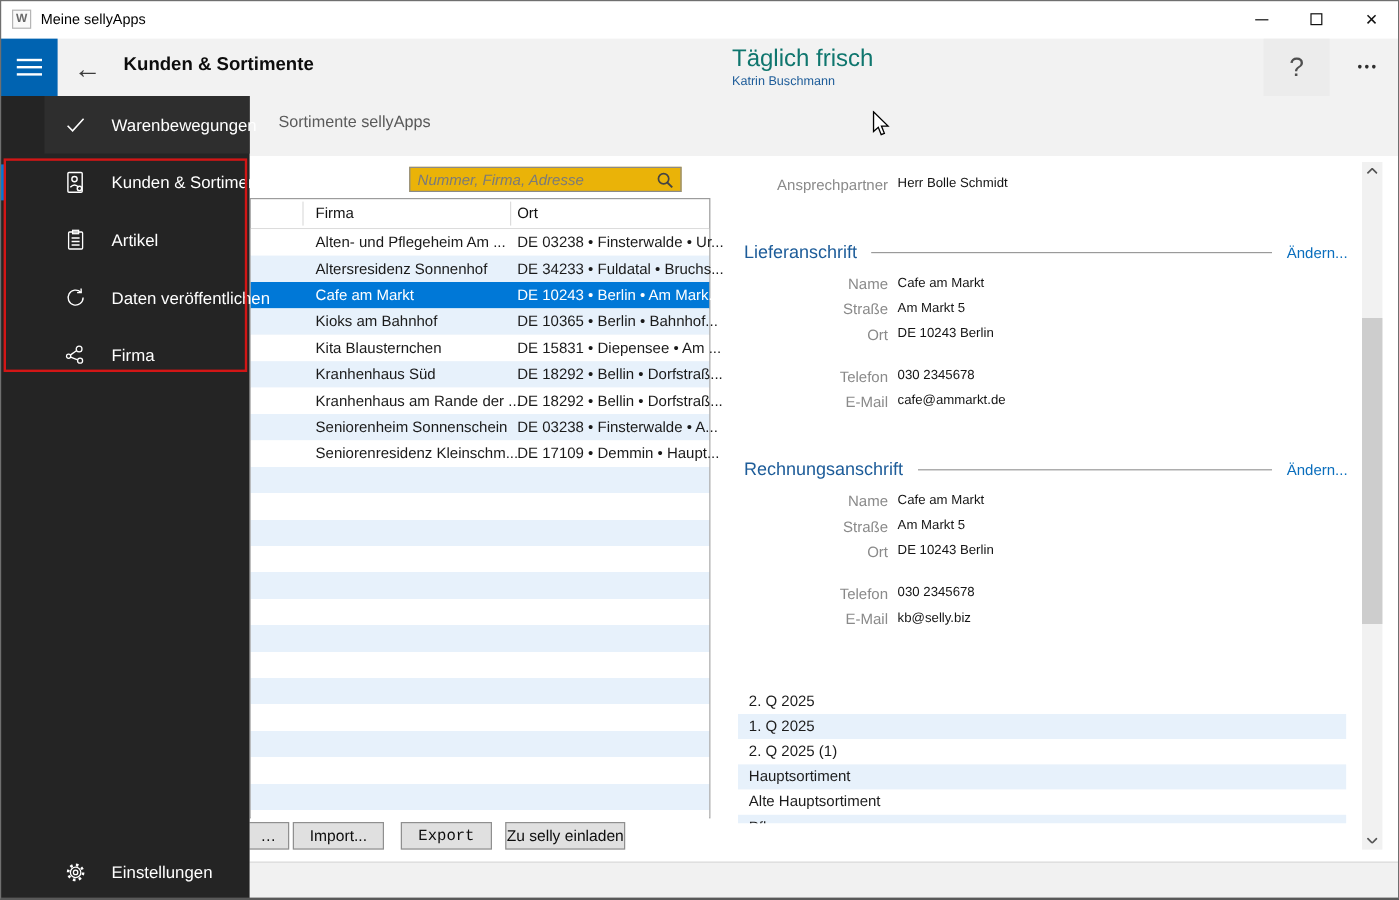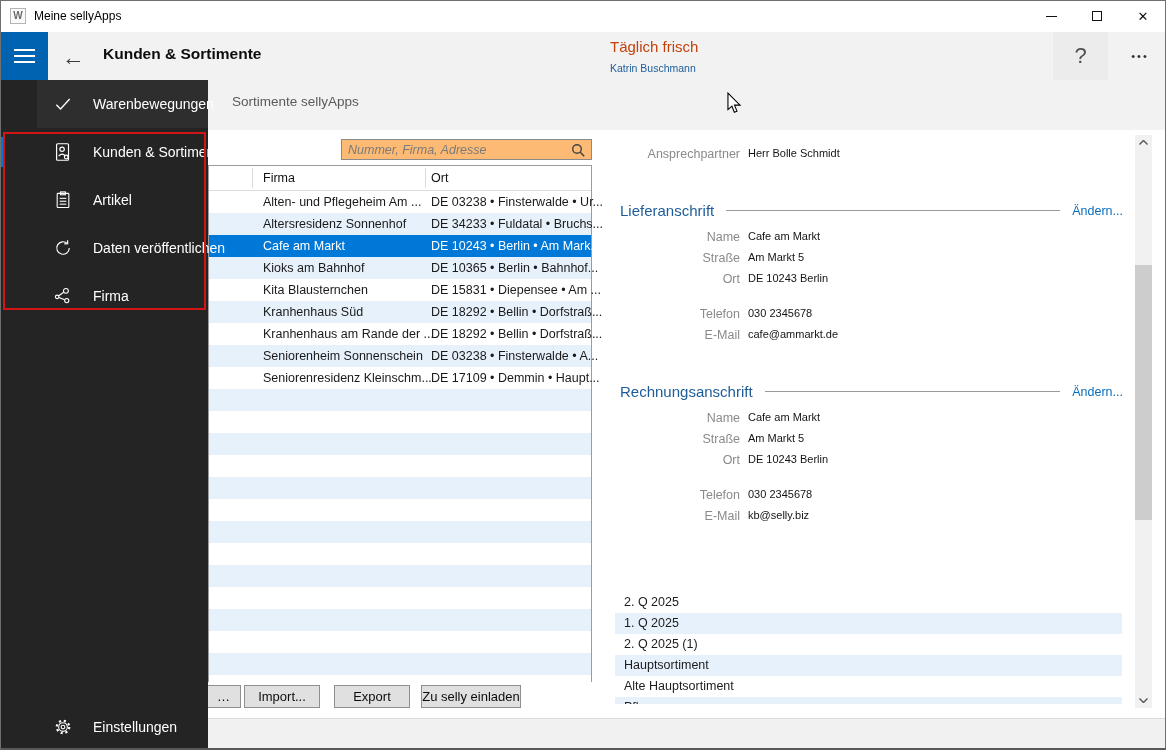--- a/index.html
+++ b/index.html
@@ -23,43 +23,43 @@
   .window-border { position:absolute; inset:0; border:1px solid #6f6f6f; border-bottom:2px solid #595959; z-index:100; pointer-events:none; }
 
   
   .header { position:absolute; left:0; top:32px; width:1166px; height:98px; background:#f2f2f2; z-index:5; }
   .hamburger { position:absolute; left:0; top:0; width:48px; height:48px; background:#0063b1;
                display:flex; flex-direction:column; align-items:center; justify-content:center; gap:4px; }
   .hamburger i { display:block; width:21px; height:2px; background:#ffffff; }
   .back-arrow { position:absolute; left:56px; top:8px; width:34px; height:34px; font-size:23px; color:#3c3c3c;
                 display:flex; align-items:center; justify-content:center; }
   .page-title { position:absolute; left:103px; top:13px; font-size:15.5px; font-weight:bold; color:#0d0d0d; }
-  .biz-name { position:absolute; left:610px; top:6px; font-size:15px; color:#c2410c; }
+  .biz-name { position:absolute; left:610px; top:6px; font-size:20px; color:#0f766e; }
   .user-name { position:absolute; left:610px; top:30px; font-size:10.5px; color:#1d5c99; }
   .help-btn { position:absolute; left:1053px; top:0; width:55px; height:48px; background:#ececec;
               display:flex; align-items:center; justify-content:center; font-size:22px; font-weight:300; color:#4f4f4f; }
   .more-btn { position:absolute; left:1114px; top:0; width:52px; height:48px; display:flex; align-items:center;
               justify-content:center; font-size:11px; letter-spacing:2px; color:#2f2f2f; }
   .tab-label { position:absolute; left:232px; top:62px; font-size:13.5px; color:#5a5a5a; }
 
   
   .sidebar { position:absolute; left:0; top:80px; width:208px; height:670px; background:#242424; z-index:10; }
   .nav-item { position:relative; height:48px; display:flex; align-items:center; color:#ffffff; font-size:14px;margin-left:37px; }
   .nav-item.first { background:#2e2e2e; }
   .nav-icon { position:absolute; left:14px; width:24px; height:24px; display:flex; align-items:center; justify-content:center; }
   .nav-label { position:absolute; left:56px; white-space:nowrap; }
   .nav-indicator { position:absolute; left:0; top:57px; width:4px; height:30px; background:#0078d7; z-index:2; }
   .red-box { position:absolute; left:3px; top:52px; width:203px; height:178px; border:2px solid #d21616; z-index:30; }
   .settings-item { position:absolute; left:0; top:623px; width:208px; }
 
   
   .content { position:absolute; left:208px; top:130px; width:958px; height:588px; background:#ffffff; overflow:hidden; z-index:1; }
 
-  .search-box { position:absolute; left:133px; top:9px; width:251px; height:21px; border:1px solid #8a8a8a;
-                background:#fdba74;padding-left:44px; }
+  .search-box { position:absolute; left:133px; top:9px; width:227px; height:21px; border:1px solid #8a8a8a;
+                background:#eab308;padding-left:44px; }
   .search-box input { position:absolute; inset:0; border:none; outline:none; padding:0 24px 0 6px;
                 font-size:12.5px; font-style:italic; color:#333; background:transparent; font-family:"Liberation Sans",sans-serif; }
   .search-box input::placeholder { color:#7a7a7a; font-style:italic; }
   .search-glyph { position:absolute; right:5px; top:3px; }
 
   .ctable { position:absolute; left:0; top:35px; width:384px; height:517px; border:1px solid #9c9c9c; background:#fff; }
   .thead { position:relative; height:25px; border-bottom:1px solid #dcdcdc; font-size:12.5px; color:#111; }
   .thead .sep { position:absolute; top:2px; bottom:2px; width:1px; background:#dcdcdc; }
   .col-h-firma { position:absolute; left:54px; top:5px; }
   .col-h-ort { position:absolute; left:222px; top:5px; }
@@ -67,30 +67,30 @@
   .crow:nth-child(even) { background:#e7f1fb; }
   .crow.selected { background:#0078d7; color:#ffffff; }
   .cell-firma { position:absolute; left:54px; top:4px; white-space:nowrap; }
   .cell-ort { position:absolute; left:222px; top:4px; white-space:nowrap; }
   .filler-rows { height:294px; background:repeating-linear-gradient(to bottom, #e7f1fb 0 22px, #ffffff 22px 44px); }
 
   .action-btn { position:absolute; top:555px; height:23px; background:#e0e0e0; border:1px solid #8f8f8f;
                 font-size:13px; color:#0d0d0d; text-align:center; line-height:21px; font-family:"Liberation Sans",sans-serif; }
   .btn-more-part { left:-44px; width:77px; text-align:right; padding-right:10px; }
   .btn-import { left:36px; width:76px; }
-  .btn-export { left:126px; width:76px; }
+  .btn-export { left:126px; width:76px;font-family:Liberation Mono, monospace; }
   .btn-invite { left:213px; width:100px; }
   .f-label { position:absolute; left:380px; width:152px; text-align:right; color:#8a8a8a; font-size:12.5px; }
   .f-value { position:absolute; left:540px; color:#141414; font-size:11px; white-space:nowrap; }
   .sec-head { position:absolute; left:412px; width:503px; display:flex; align-items:center; }
   .sec-title { font-size:15px; color:#1d5c99; white-space:nowrap; }
   .sec-line { flex:1; height:1px; background:#9a9a9a; margin:0 12px; }
   .sec-line.no-link { margin-right:58px; }
   .sec-link { font-size:12.5px; color:#0a6ebd; white-space:nowrap; }
-  .sort-list { position:absolute; left:407px; top:462px; width:507px; height:112px; overflow:hidden; }
+  .sort-list { position:absolute; left:407px; top:444px; width:507px; height:112px; overflow:hidden; }
   .sort-row { height:21px; line-height:21px; padding-left:9px; font-size:12.5px; color:#1c1c1c; background:#fff; }
   .sort-row:nth-child(even) { background:#e7f1fb; }
 
   
   .vscroll { position:absolute; left:927px; top:5px; width:17px; height:573px; background:#f1f1f1; }
   .vs-arrow { position:absolute; left:0; width:17px; height:15px; display:flex; align-items:center; justify-content:center; }
   .vs-up { top:0; } .vs-down { bottom:0; }
   .vs-thumb { position:absolute; left:0; top:130px; width:17px; height:255px; background:#cdcdcd; }
 
   .footer-strip { position:absolute; left:208px; top:718px; width:958px; height:32px; background:#f1f1f1; border-top:1px solid #dadada; z-index:2; }

